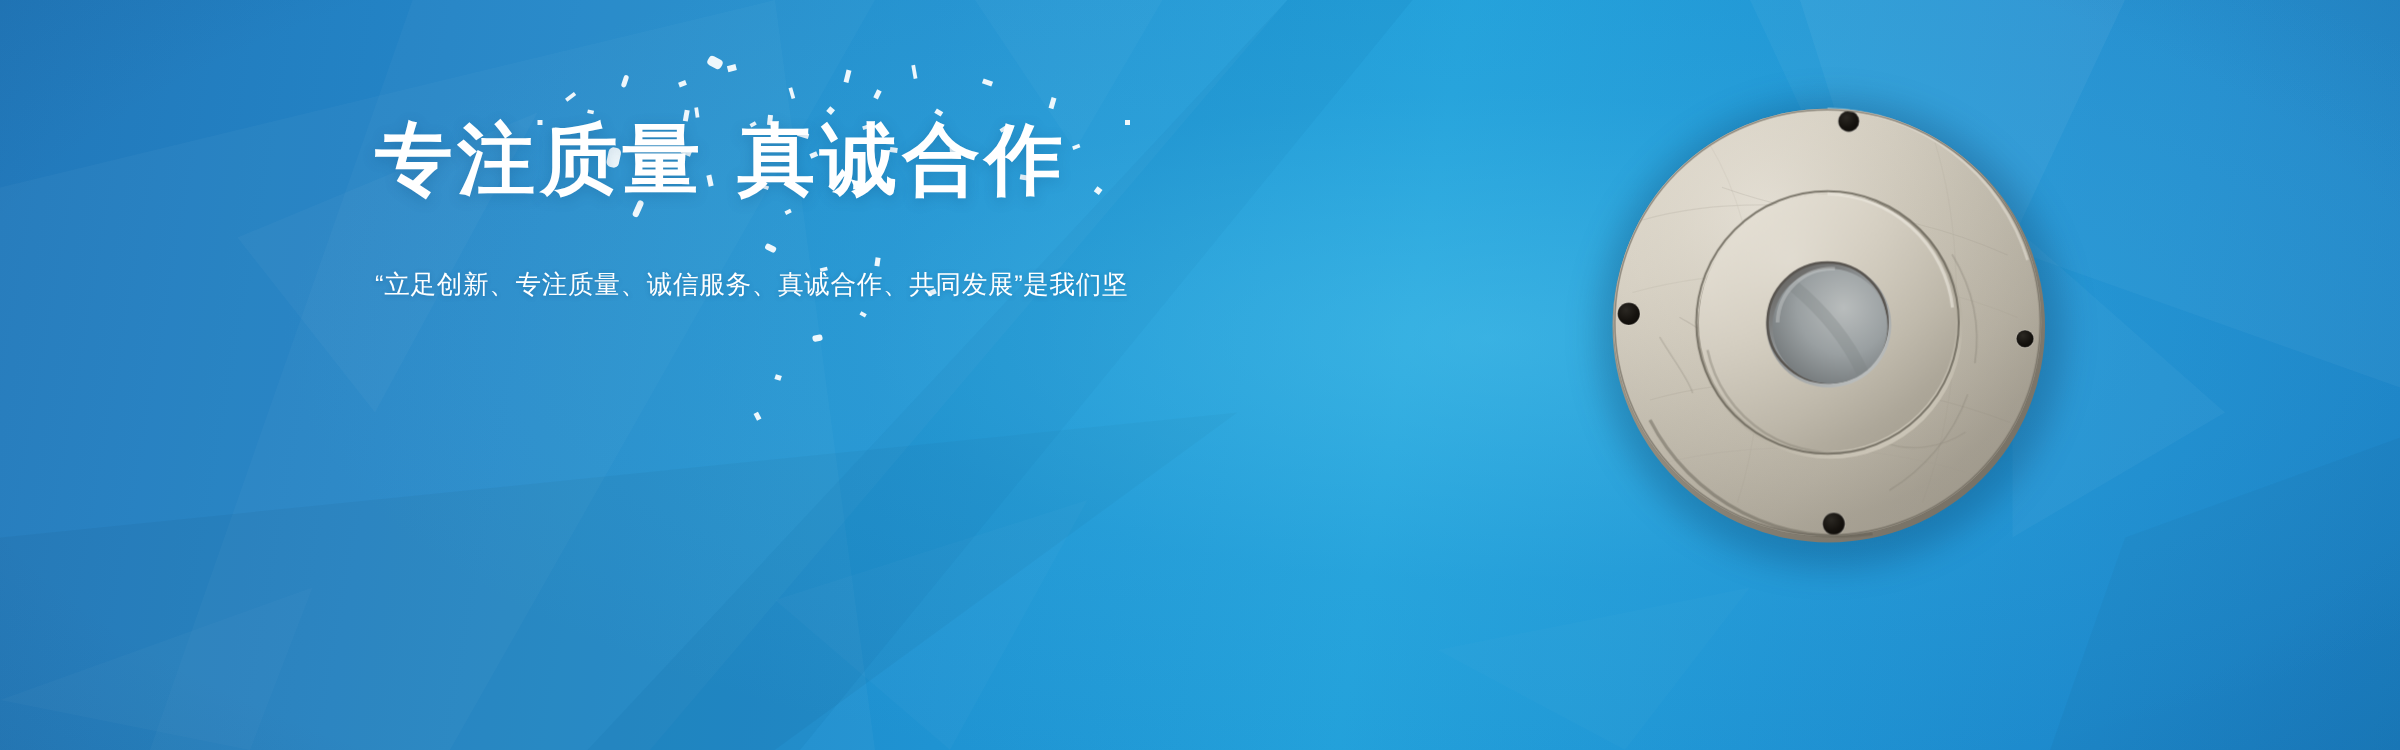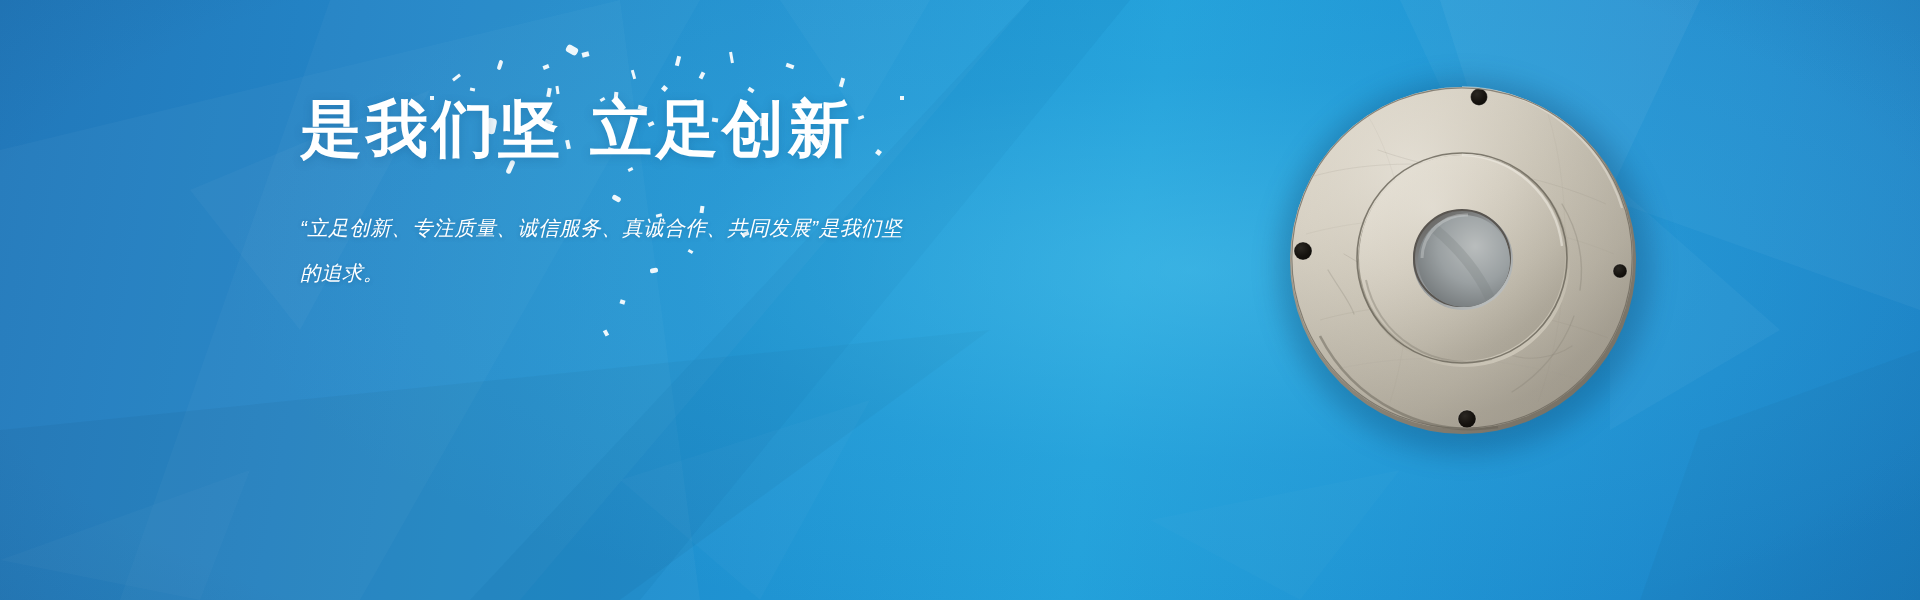--- a/index.html
+++ b/index.html
@@ -62,21 +62,21 @@
   .headline .gap{display:inline-block;width:26px;}
 
   .para{
     margin:42px 0 0 0;
     color:#ffffff;
     font-size:20.5px;
     line-height:45px;
     letter-spacing:.5px;
     text-shadow:0 1px 4px rgba(10,70,120,.30);
   }
-  .para .line{display:block;white-space:nowrap;font-style:italic;}
+  .para .line{display:block;white-space:nowrap;}
   .para .line.l2{margin-left:-14px;}
 
   
   .product{
     position:absolute;
     left:1262px;top:58px;
     width:406px;height:406px;
   }
   .flange-shadow{
     position:absolute;left:8px;top:14px;
@@ -161,25 +161,24 @@
     <div class="shard" style="left:688px;top:250px;width:5px;height:3px;transform:rotate(30deg);"></div>
     <div class="shard" style="left:650px;top:268px;width:8px;height:5px;transform:rotate(-10deg);border-radius:2px;"></div>
     <div class="shard" style="left:620px;top:300px;width:5px;height:4px;transform:rotate(18deg);"></div>
     <div class="shard" style="left:604px;top:330px;width:4px;height:6px;transform:rotate(-28deg);"></div>
     <div class="shard" style="left:430px;top:96px;width:4px;height:4px;transform:rotate(0deg);"></div>
     <div class="shard" style="left:900px;top:96px;width:4px;height:4px;transform:rotate(0deg);"></div>
   </div>
 
   <div class="copy">
 
-    <h1 class="headline"><span>是我们坚</span><span class="gap"></span><span>立足创新</span></h1>
+    <h1 class="headline"><span>专注质量</span><span class="gap"></span><span>真诚合作</span></h1>
 
     <p class="para">
       <span class="line l1">“立足创新、专注质量、诚信服务、真诚合作、共同发展”是我们坚</span>
-      <span class="line l3">的追求。</span>
     </p>
 
   </div>
 
   <div class="product">
     <div class="flange-shadow"></div>
     <div class="flange">
       <svg width="400" height="400" viewBox="0 0 400 400">
         <defs>
           <linearGradient id="plate" x1="8%" y1="2%" x2="88%" y2="98%">

